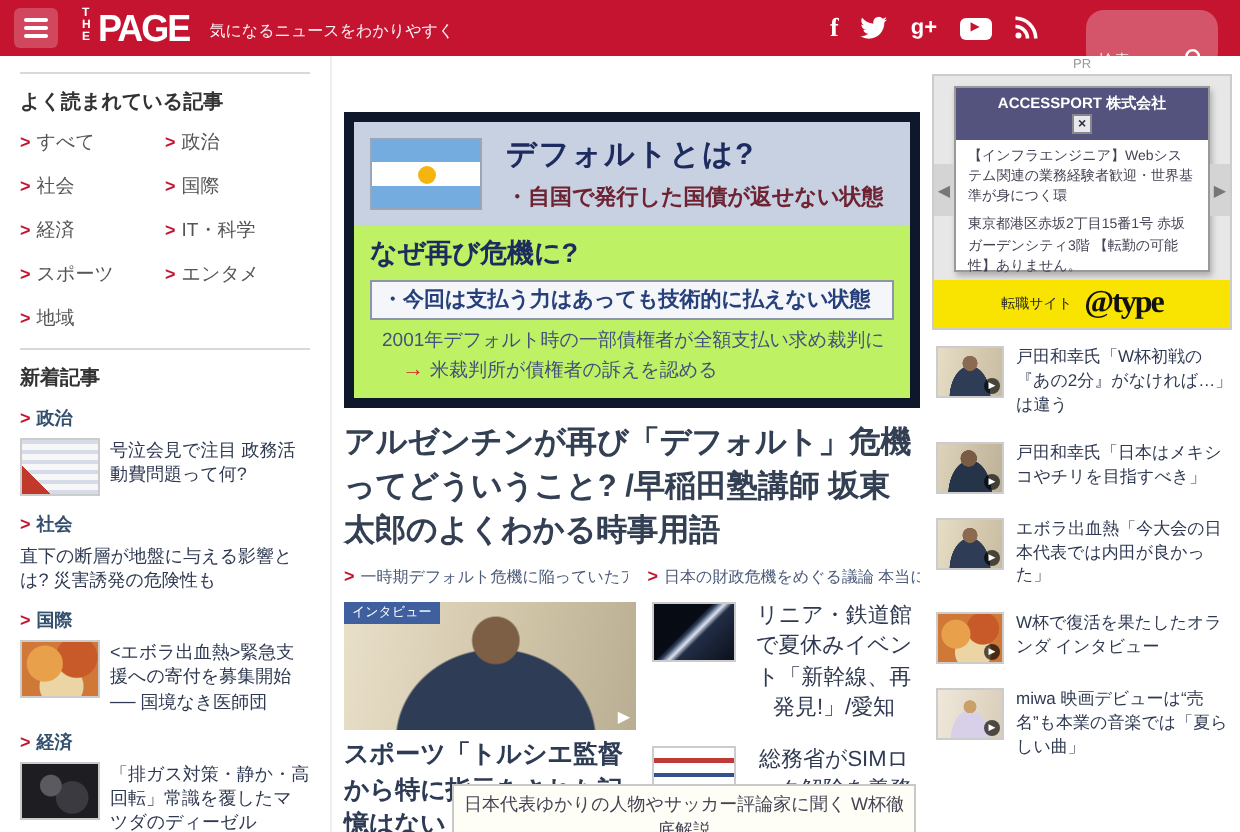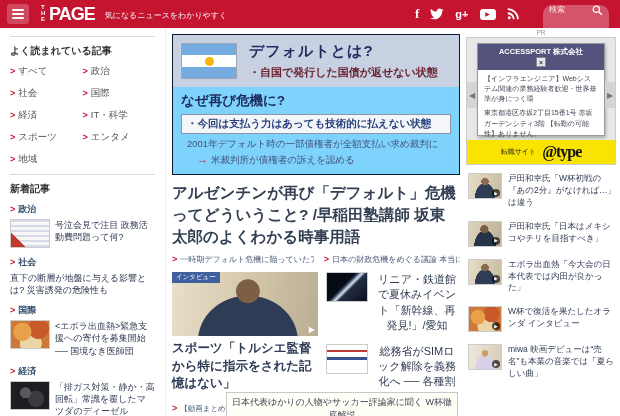--- a/index.html
+++ b/index.html
@@ -15,21 +15,21 @@
   .logo { display:flex; align-items:center; margin-left:12px; cursor:pointer; }
   .logo-the { color:#fff; font-size:6px; font-weight:bold; line-height:.95; width:7px; word-wrap:break-word; word-break:break-all; margin-right:1px; }
   .logo-page { color:#fff; font-size:18px; font-weight:800; letter-spacing:-1px; transform:scaleY(1.05); }
   .tagline { color:#fff; font-size:8px; margin-left:10px; margin-top:2px; opacity:.95; }
   .social { position:absolute; left:415px; top:0; height:28px; display:flex; align-items:center; gap:11px; }
   .sic { color:#fff; font-size:11px; font-weight:bold; text-decoration:none; display:flex; align-items:center; justify-content:center; cursor:pointer; }
   .sic-f { font-family:"Liberation Serif",serif; font-size:13px; }
   .yt-box { width:16px; height:11px; background:#fff; border-radius:3px; display:flex; align-items:center; justify-content:center; }
   .yt-box span { color:#c41430; font-size:6px; line-height:1; }
   .search-pill { position:absolute; left:543px; top:5px; width:66px; height:30px; background:rgba(255,255,255,.28);
-    border:none; border-radius:9px; display:flex; align-items:flex-start; padding:0 6px; }
+    border:none; border-radius:9px; display:flex; align-items:flex-end; padding:0 6px; }
   .search-input { flex:1; min-width:0; background:transparent; border:none; outline:none; color:#fff; font-size:8px; }
   .search-input::placeholder { color:rgba(255,255,255,.85); }
 
   
   .sidebar { position:absolute; left:0; top:28px; width:166px; height:388px; background:#fff; padding:8px 10px 0 10px; border-right:1px solid #eee; }
   .sb-rule { border-top:1px solid #d9d9d9; margin:0 0 7px 0; }
   .sb-title { font-size:10px; font-weight:bold; color:#333; margin-bottom:7px; }
   .cats { display:grid; grid-template-columns:1fr 1fr; row-gap:9px; margin-bottom:8px; }
   .cat { font-size:9.5px; color:#555; cursor:pointer; white-space:nowrap; }
   .chev { color:#c41430; font-weight:bold; font-size:9px; margin-right:3px; }
@@ -39,21 +39,21 @@
   .thumb { width:40px; height:29px; flex:0 0 auto; border:1px solid #ccc; }
   .stext { font-size:9px; line-height:1.35; color:#2f3a52; cursor:pointer; }
   .th-pol { background:linear-gradient(45deg,#c0392b 0 22%,transparent 22%),repeating-linear-gradient(180deg,#d5dbe8 0 2px,#f7f7f7 2px 5px); }
   .th-intl { background:radial-gradient(circle at 30% 40%,#e8a04a 0 28%,transparent 30%),radial-gradient(circle at 72% 28%,#c85a2a 0 30%,transparent 32%),radial-gradient(circle at 52% 82%,#ecd5a5 0 36%,transparent 38%),#cf7838; }
   .th-eng { background:radial-gradient(circle at 38% 40%,#5a5a60 0 18%,transparent 20%),radial-gradient(circle at 66% 62%,#3a3a40 0 26%,transparent 28%),#1d1d22; }
   .th-sim { background:linear-gradient(180deg,#fff 0 18%,#c03a3a 18% 26%,#fff 26% 44%,#35508c 44% 52%,#fff 52%),repeating-linear-gradient(90deg,#aab4c8 0 1px,transparent 1px 7px),#fff; }
   .th-train { background:linear-gradient(135deg,#070b14 0 42%,#31405e 46%,#dbe3f0 52%,#222c44 58%,#0b101c 100%); }
 
   
   .main { position:absolute; left:172px; top:34px; width:288px; }
-  .info-box { border:1px solid #0f172a; background:#7dd3fc; cursor:pointer; }
+  .info-box { border:5px solid #0f172a; background:#bef264; cursor:pointer;margin-top:22px; }
   .info-top { background:#c7d1e2; display:flex; align-items:center; gap:12px; padding:7px 8px; }
   .flag { position:relative; width:56px; height:36px; border:1px solid #9aa6b8; flex:0 0 auto;
     background:linear-gradient(180deg,#74acdf 0 33%,#fff 33% 67%,#74acdf 67%); }
   .flag i { position:absolute; left:50%; top:50%; width:9px; height:9px; margin:-4.5px 0 0 -4.5px; border-radius:50%; background:#f6b40e; }
   .info-title { font-size:15px; font-weight:bold; color:#1d2b5e; letter-spacing:1px; }
   .info-sub { font-size:11px; font-weight:bold; color:#6d2332; margin-top:4px; }
   .info-body { padding:5px 8px 7px 8px; }
   .info-q { font-size:13.5px; font-weight:bold; color:#1d2b5e; margin-bottom:4px; }
   .info-boxed { border:1px solid #8d96a8; background:#f4f6fa; color:#27407c; font-weight:bold; font-size:10.5px; padding:2px 5px; margin-bottom:4px; }
   .info-line { font-size:9.5px; color:#44517c; margin-left:6px; }

